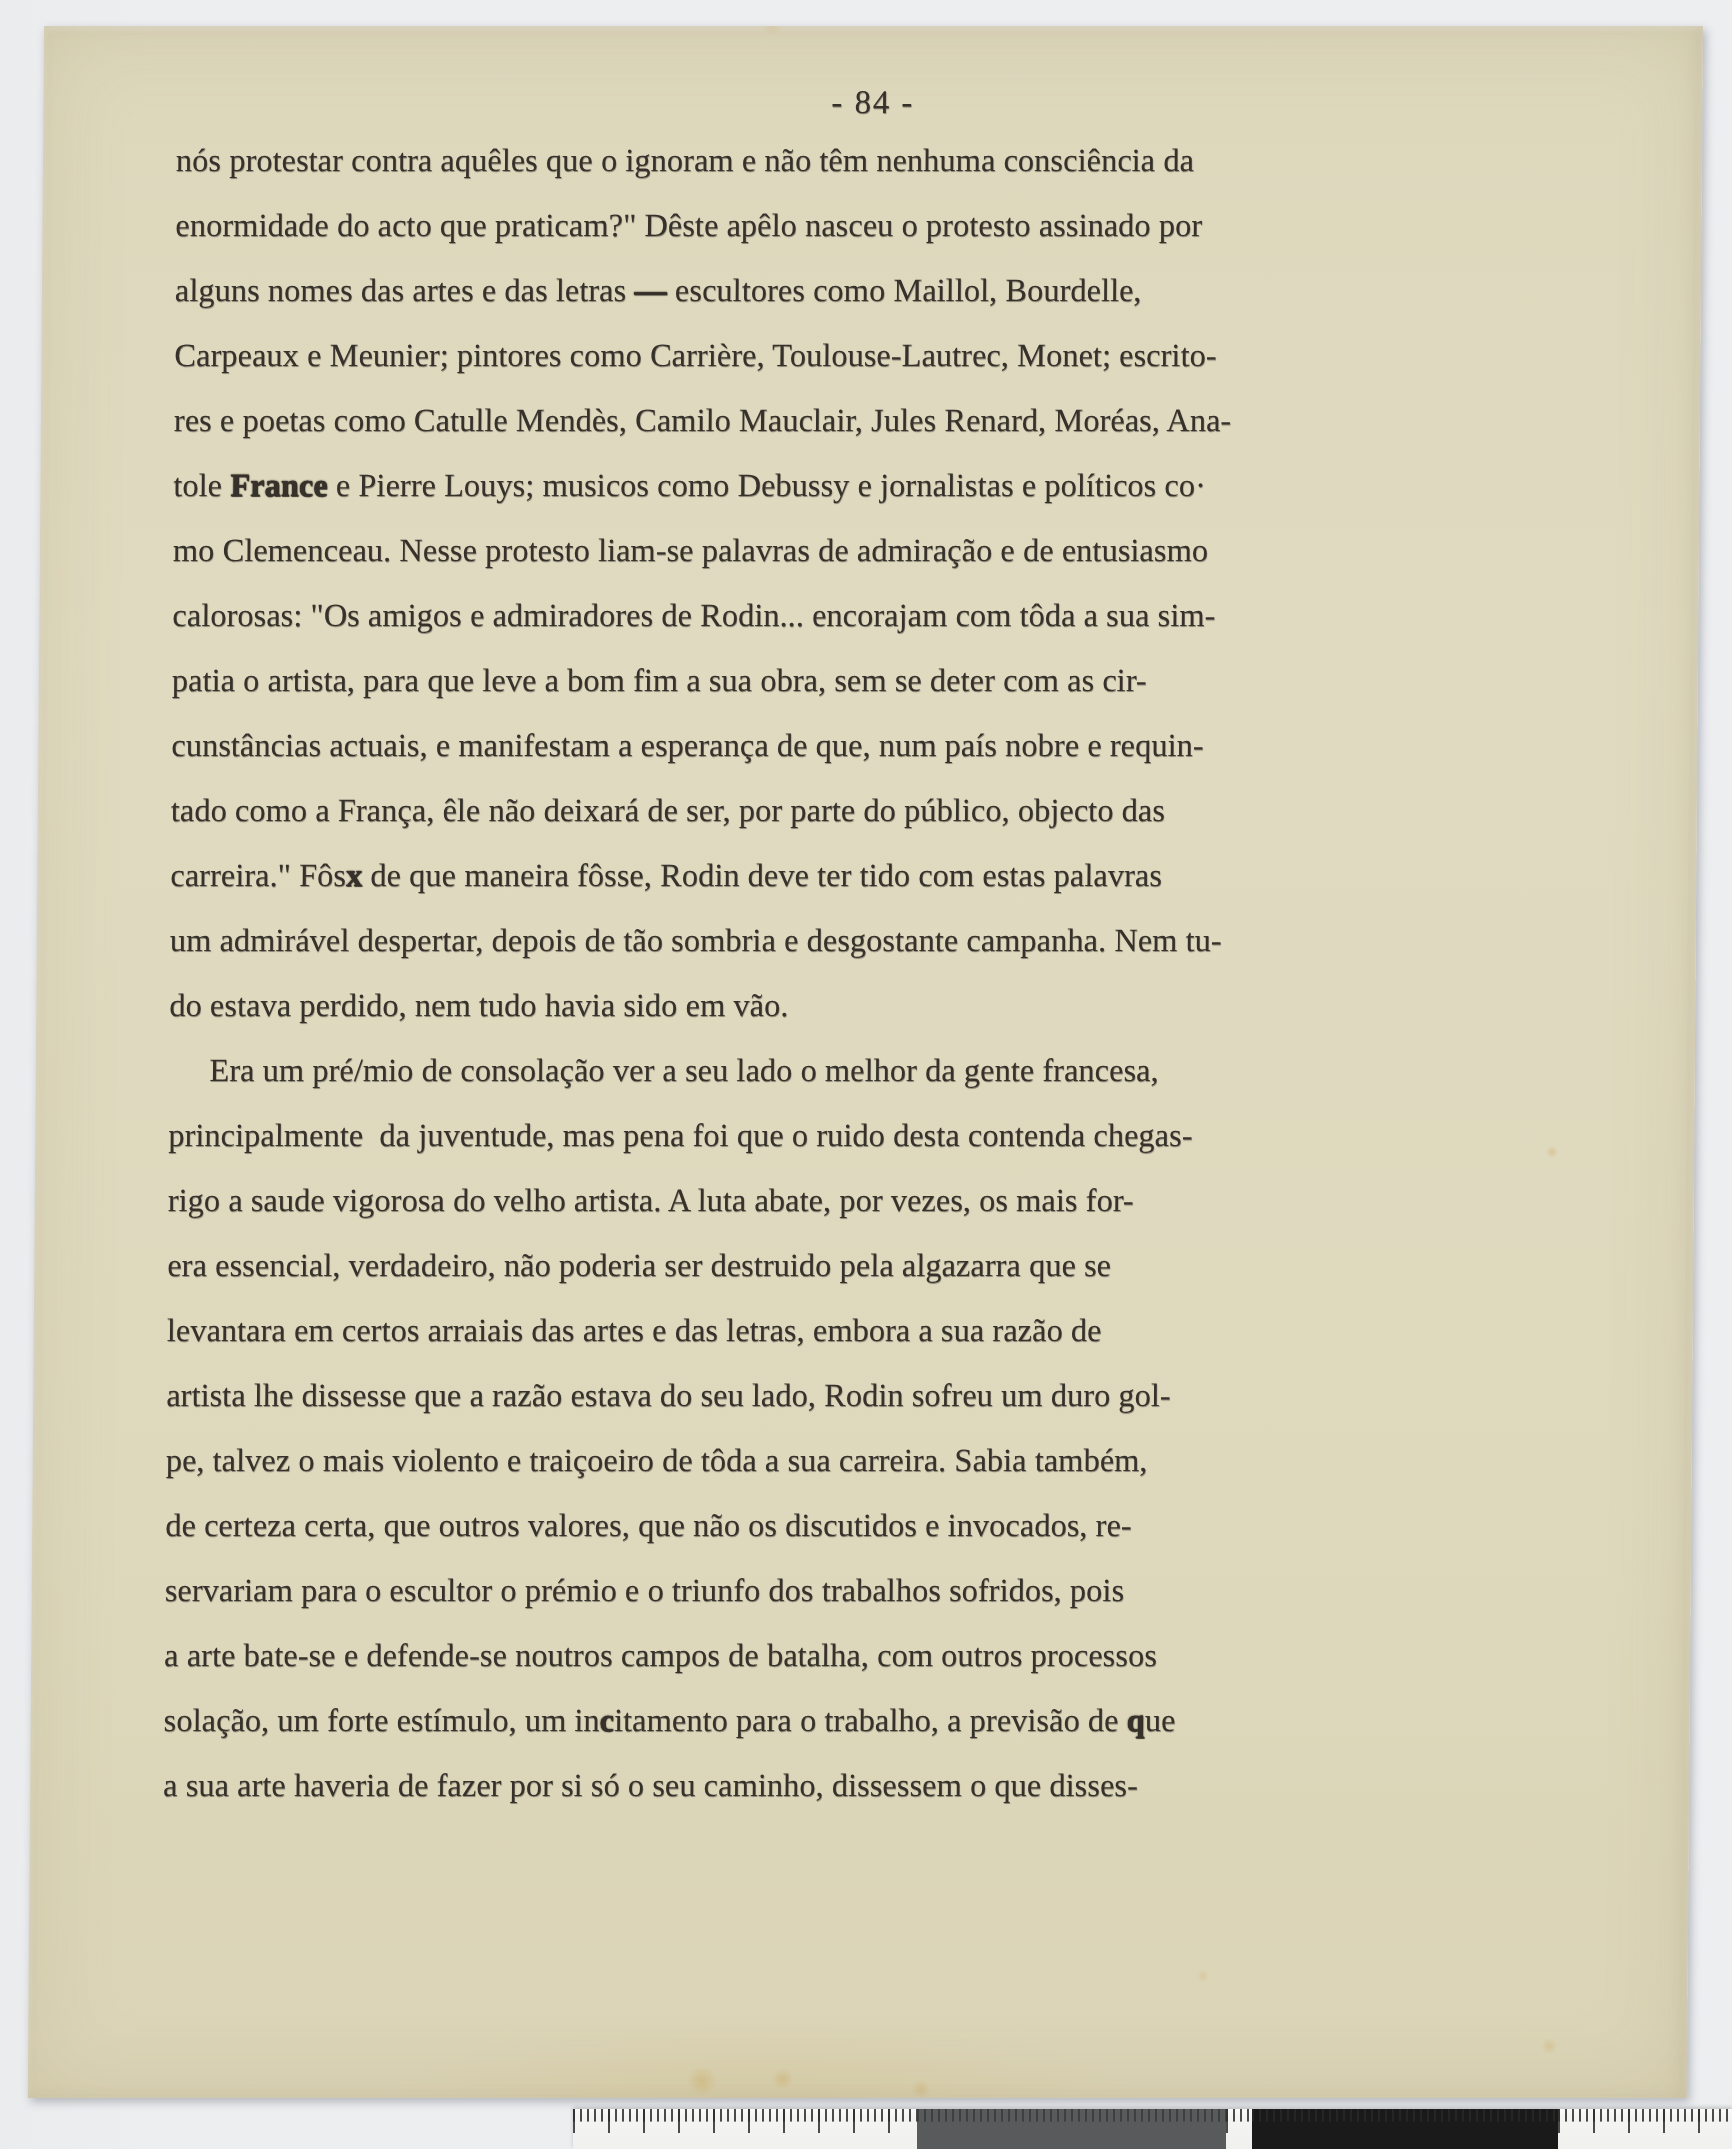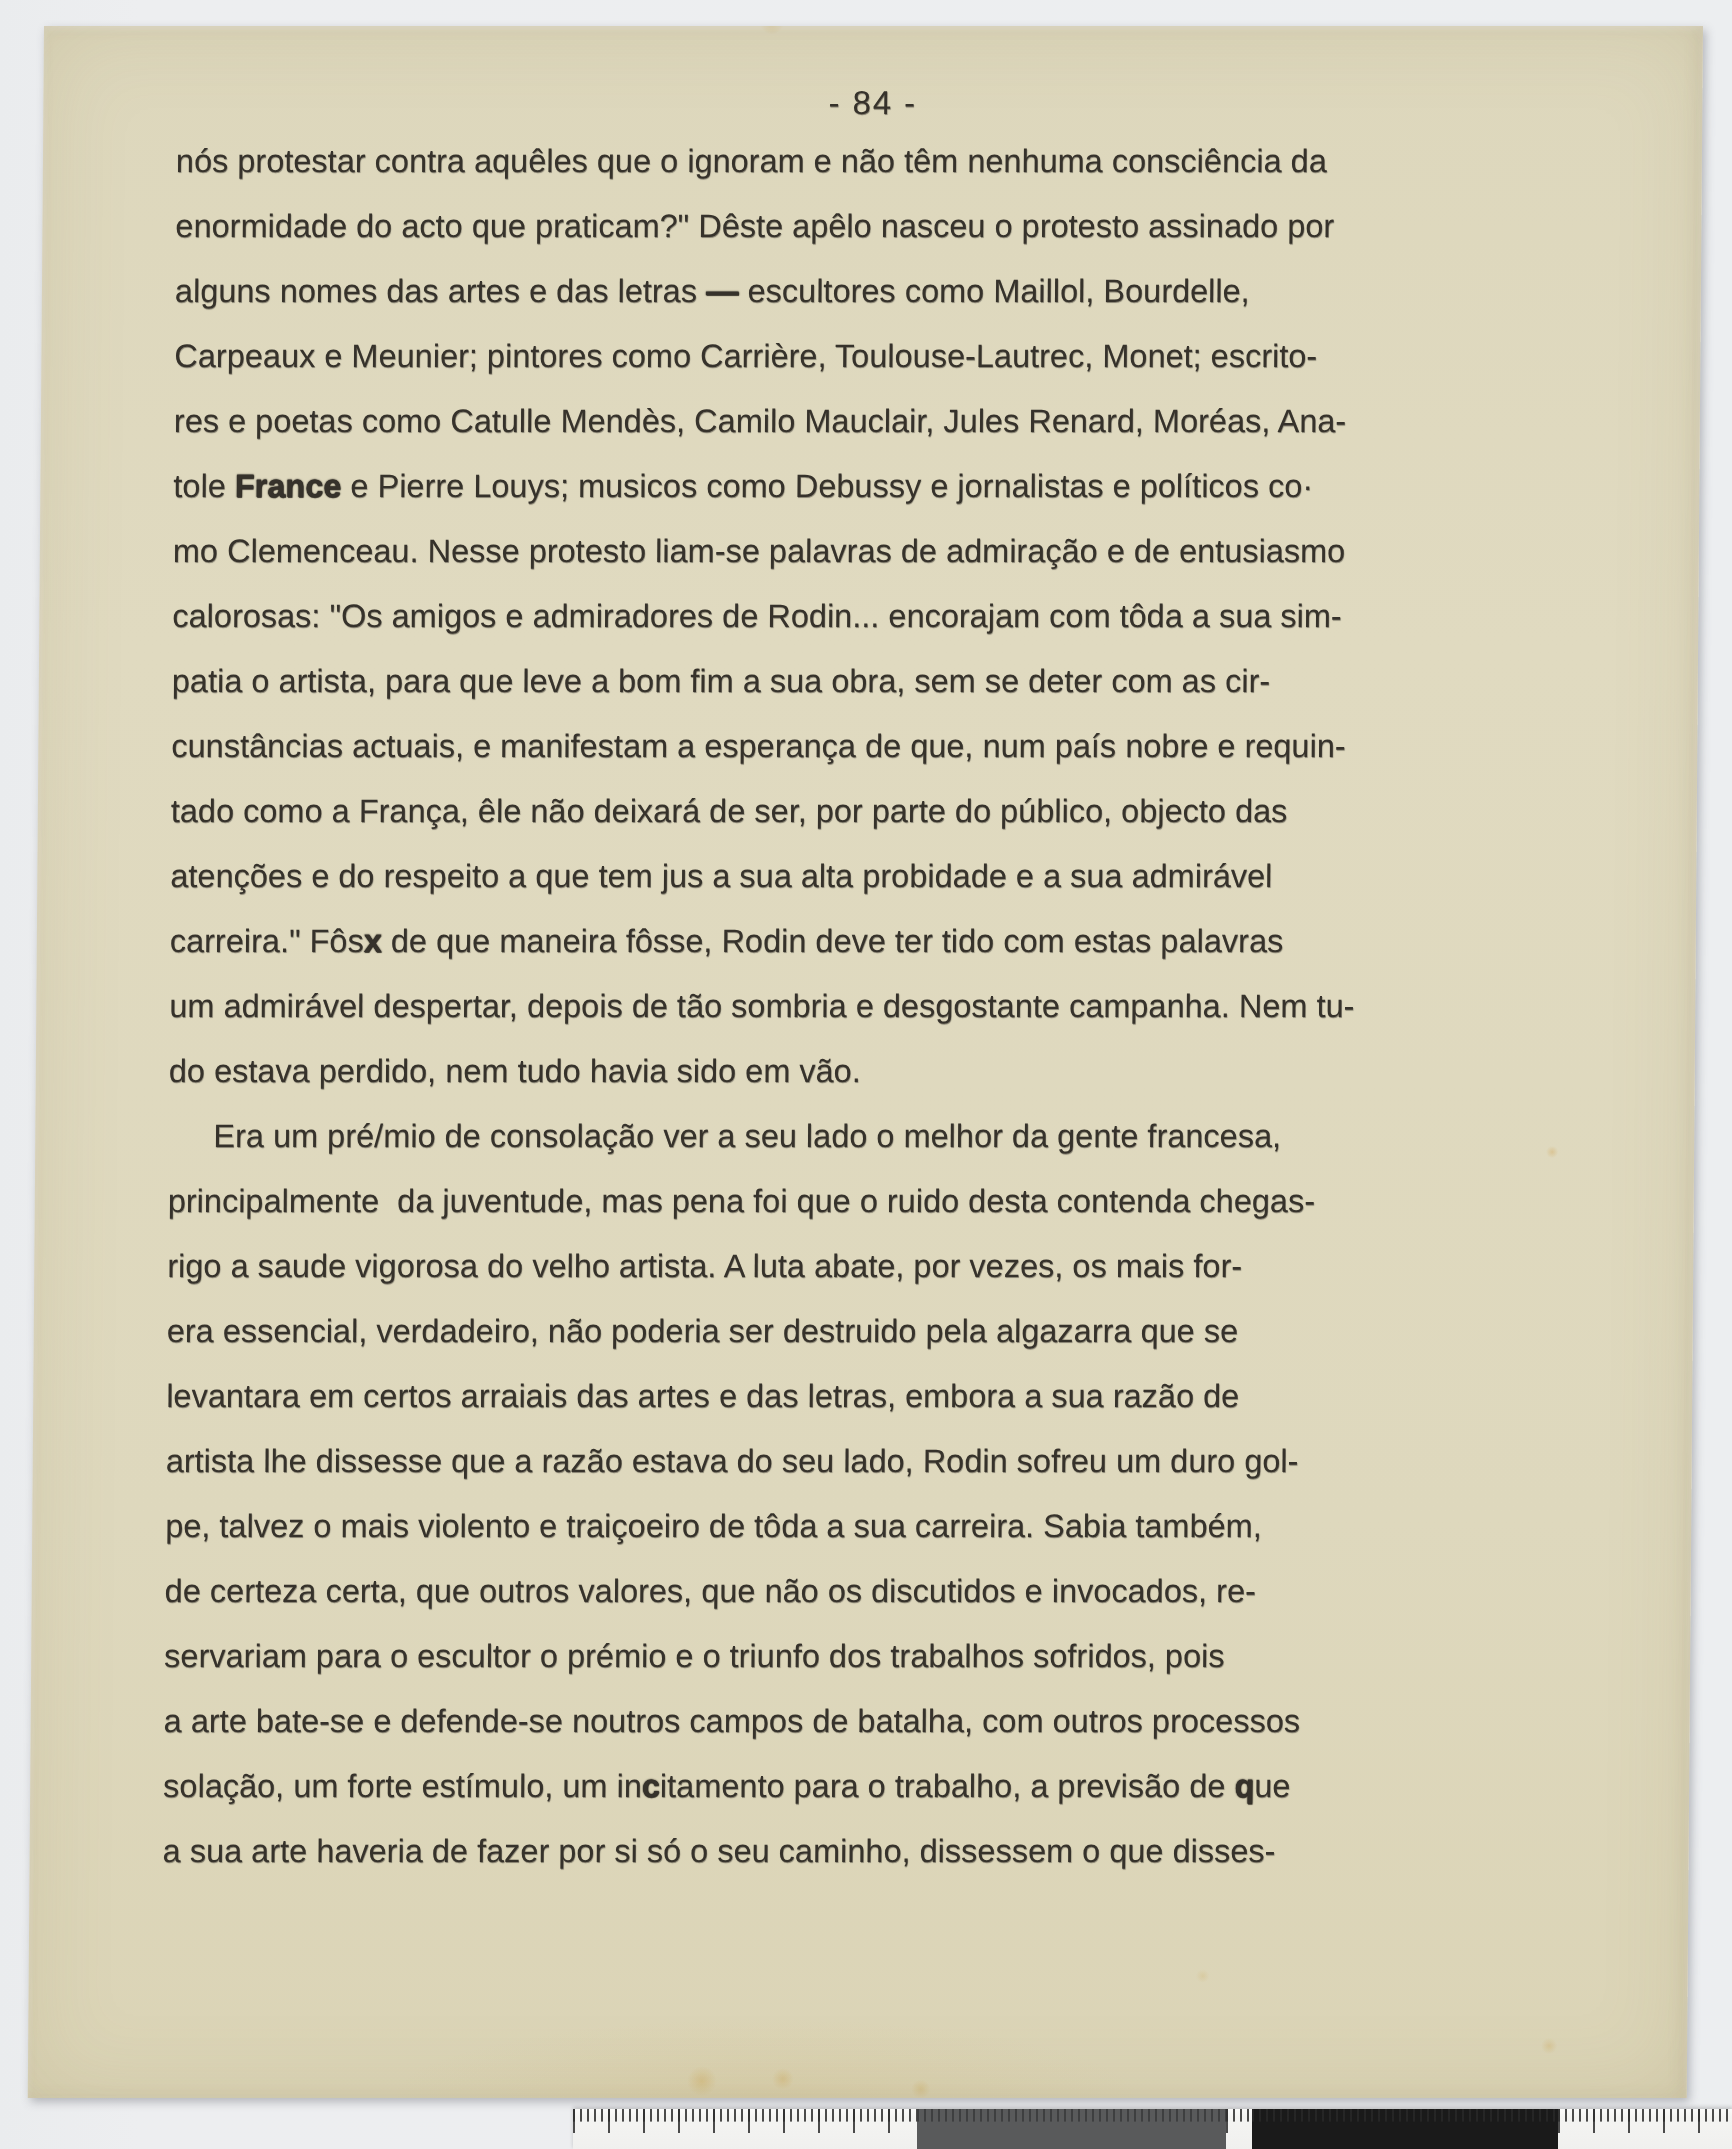--- a/index.html
+++ b/index.html
@@ -2,21 +2,21 @@
 <html><head>
 <meta charset="utf-8">
 <style>
   html,body{margin:0;padding:0;}
   body{background:#eceef0;}
   .scan{
     position:relative;
     width:1732px;height:2149px;
     background:linear-gradient(90deg,#eaecee 0%,#edeef0 8%,#eceef0 100%);
     overflow:hidden;
-    font-family:Liberation Sans, sans-serif;
+    font-family:Liberation Serif, serif;
   }
   .paper{
     position:absolute;
     left:44px;top:26px;
     width:1659px;height:2072px;
     transform:skewX(-0.45deg);
     transform-origin:top left;
     background:
       radial-gradient(circle 21.3px at 674px 2055px, rgba(201,157,62,.30), rgba(201,157,62,0) 70%),
       radial-gradient(circle 15.5px at 755px 2053px, rgba(201,157,62,.28), rgba(201,157,62,0) 70%),
@@ -99,21 +99,20 @@
         <div class="line"><span>enormidade do acto que praticam?" Dêste apêlo nasceu o protesto assinado por</span></div>
         <div class="line"><span>alguns nomes das artes e das letras </span><span class="blot">—</span><span> escultores como Maillol, Bourdelle,</span></div>
         <div class="line"><span>Carpeaux e Meunier; pintores como Carrière, Toulouse-Lautrec, Monet; escrito-</span></div>
         <div class="line"><span>res e poetas como Catulle Mendès, Camilo Mauclair, Jules Renard, Moréas, Ana-</span></div>
         <div class="line"><span>tole </span><span class="blot">France</span><span> e Pierre Louys; musicos como Debussy e jornalistas e políticos co·</span></div>
         <div class="line"><span>mo Clemenceau. Nesse protesto liam-se palavras de admiração e de entusiasmo</span></div>
         <div class="line"><span>calorosas: "Os amigos e admiradores de Rodin... encorajam com tôda a sua sim-</span></div>
         <div class="line"><span>patia o artista, para que leve a bom fim a sua obra, sem se deter com as cir-</span></div>
         <div class="line"><span>cunstâncias actuais, e manifestam a esperança de que, num país nobre e requin-</span></div>
         <div class="line"><span>tado como a França, êle não deixará de ser, por parte do público, objecto das</span></div>
-        <div class="line"><span>atenções e do respeito a que tem jus a sua alta probidade e a sua admirável</span></div>
         <div class="line"><span>carreira." Fôs</span><span class="blot">x</span><span> de que maneira fôsse, Rodin deve ter tido com estas palavras</span></div>
         <div class="line"><span>um admirável despertar, depois de tão sombria e desgostante campanha. Nem tu-</span></div>
         <div class="line"><span>do estava perdido, nem tudo havia sido em vão.</span></div>
         <div class="line"><span>     Era um pré/mio de consolação ver a seu lado o melhor da gente francesa,</span></div>
         <div class="line"><span>principalmente  da juventude, mas pena foi que o ruido desta contenda chegas-</span></div>
         <div class="line"><span>rigo a saude vigorosa do velho artista. A luta abate, por vezes, os mais for-</span></div>
         <div class="line"><span>era essencial, verdadeiro, não poderia ser destruido pela algazarra que se</span></div>
         <div class="line"><span>levantara em certos arraiais das artes e das letras, embora a sua razão de</span></div>
         <div class="line"><span>artista lhe dissesse que a razão estava do seu lado, Rodin sofreu um duro gol-</span></div>
         <div class="line"><span>pe, talvez o mais violento e traiçoeiro de tôda a sua carreira. Sabia também,</span></div>

